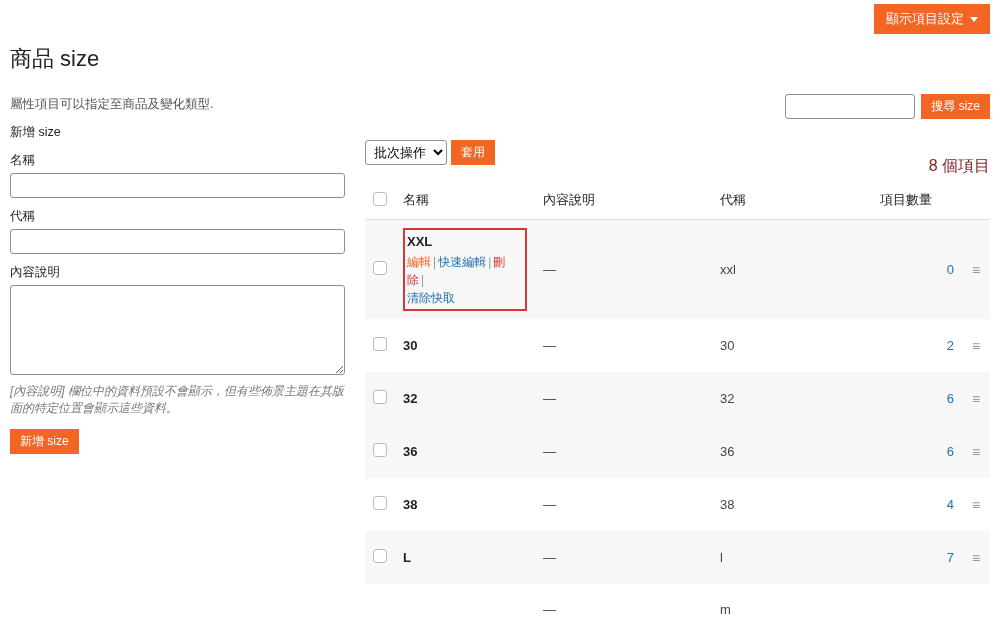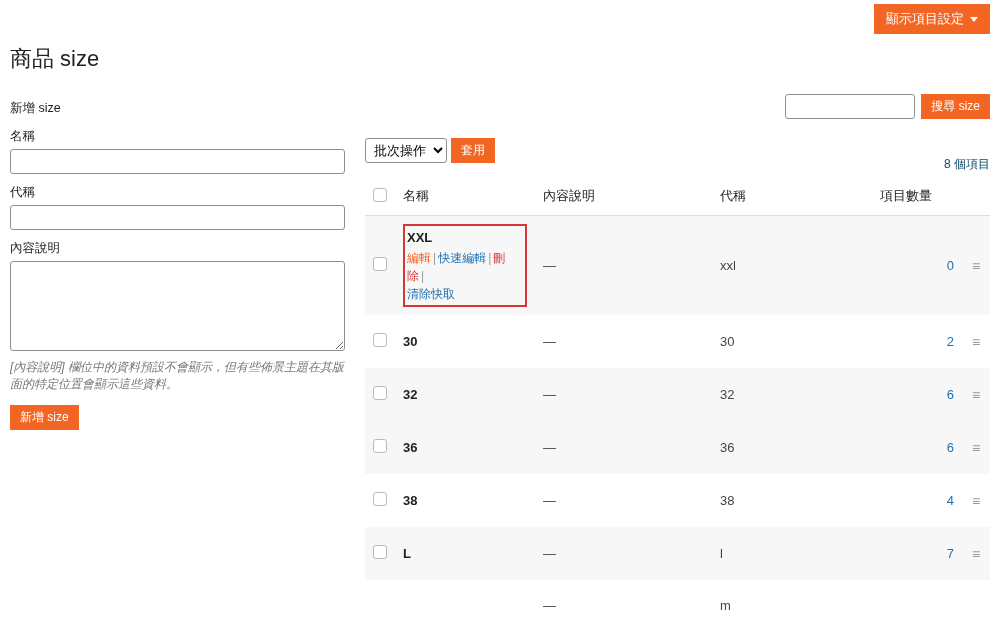--- a/index.html
+++ b/index.html
@@ -112,21 +112,21 @@
     gap:4px;
     align-items:center;
   }
   .bulk-sel select {
     border: 1px solid #8c8f94;
     border-radius: 3px;
     padding: 3px 4px;
     font-size: 13px;
     background: #fff;
   }
-  .item-count { font-size: 12px; color: #0c4a6e; margin-top: 29px; }
+  .item-count { font-size: 16px; color: #7f1d1d; margin-top: 29px; }
   table.data {
     width: 100%;
     border-collapse: collapse;
     border-spacing:0;
   }
   table.data thead th {
     text-align: left;
     font-size: 13px;
     font-weight: 500;
     color: #222;
@@ -187,20 +187,21 @@
   <button class="btn-primary">
     <span>顯示項目設定</span>
     <span class="dropdown-caret"></span>
   </button>
 </div>
 
 <h1 class="page-title">商品 size</h1>
 
 <div class="two-col">
   <div class="left-col">
+    <p>屬性項目可以指定至商品及變化類型.</p>
     <p class="section-label">新增 size</p>
 
     <label>名稱</label>
     <input type="text" style="">
 
     <label>代稱</label>
     <input type="text" style="">
 
     <label>內容說明</label>
     <textarea style=""></textarea>

